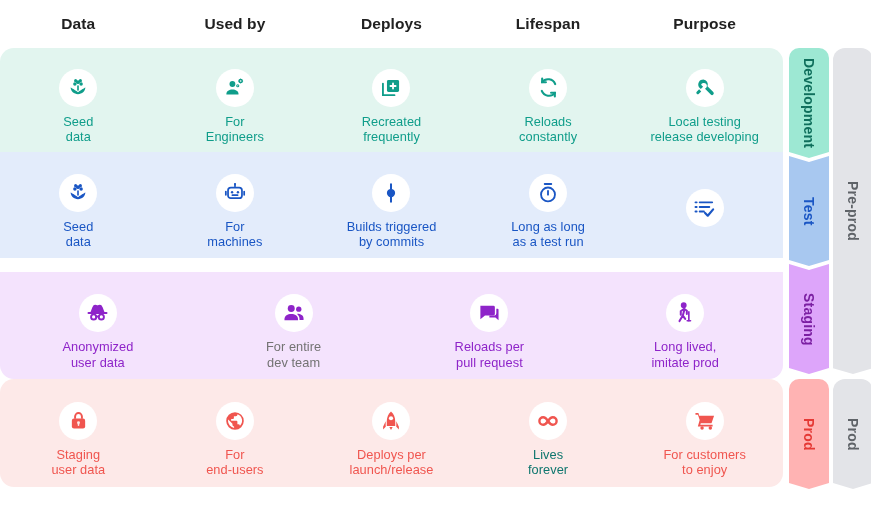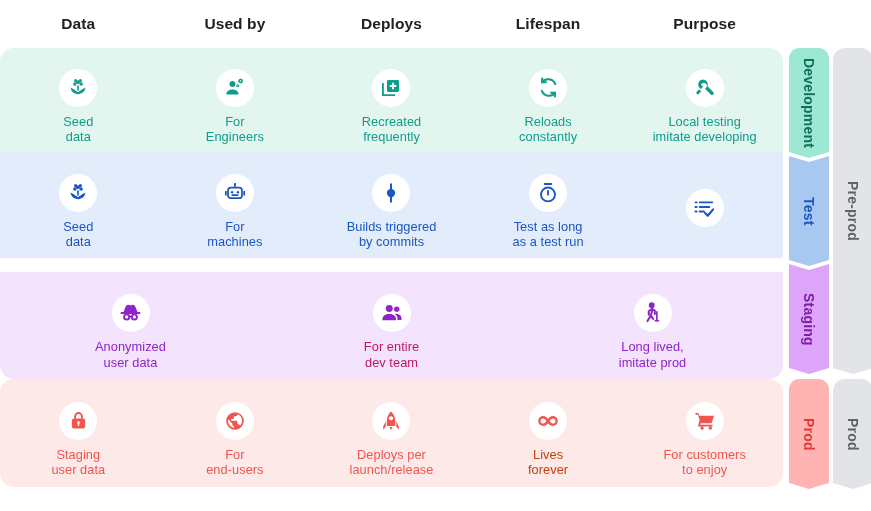--- a/index.html
+++ b/index.html
@@ -225,21 +225,21 @@
     </div>
 
     <div class="cell">
       <div class="icon-bubble">
         <svg width="22" height="22" viewBox="0 0 24 24" fill="#0f9d8a">
           <path d="M10.2 2.6a5.6 5.6 0 0 0-4.9 8.3l-.1.1 2.2 2.2 2.5-2.5-2.2-2.2a3.3 3.3 0 1 1 4.3 4.3l6.3 6.3a1.9 1.9 0 0 0 2.7-2.7l-6.3-6.3A5.6 5.6 0 0 0 10.2 2.6z"></path>
           <path d="M3.6 12.4l2.3 2.3-2.6 2.6a1.6 1.6 0 1 1-2.3-2.3z" transform="translate(2,1)"></path>
         </svg>
       </div>
       <div class="cell-label" style="color:#0f9d8a">Local testing
-imitate developing</div>
+release developing</div>
     </div>
   </div>
 
   <div class="row row-test" style="background:#e3ecfb">
 
     <div class="cell">
       <div class="icon-bubble">
         <svg width="22" height="22" viewBox="0 0 24 24" fill="#1a56c4">
           <circle cx="12" cy="5.6" r="2.1"></circle>
           <circle cx="8.6" cy="7.7" r="1.9"></circle>
@@ -282,21 +282,21 @@
     </div>
 
     <div class="cell">
       <div class="icon-bubble">
         <svg width="22" height="22" viewBox="0 0 24 24" fill="none" stroke="#1a56c4" stroke-width="2" stroke-linecap="round">
           <path d="M8.4 2.2h7.2"></path>
           <circle cx="12" cy="13.6" r="7.6"></circle>
           <path d="M12 9.6v4.2"></path>
         </svg>
       </div>
-      <div class="cell-label" style="color:#1a56c4">Test as long
+      <div class="cell-label" style="color:#1a56c4">Long as long
 as a test run</div>
     </div>
 
     <div class="cell">
       <div class="icon-bubble">
         <svg width="23" height="23" viewBox="0 0 24 24" fill="none" stroke="#1a56c4" stroke-width="2" stroke-linecap="round">
           <path d="M2.6 5.6h1.2M2.6 10.4h1.2M2.6 15.2h1.2"></path>
           <path d="M7 5.6h13M7 10.4h10M7 15.2h4.4"></path>
           <path d="M12.6 16.6l2.8 2.9 5.6-6.6" stroke-width="2.3" stroke-linejoin="round"></path>
         </svg>
@@ -322,24 +322,34 @@
 
     <div class="cell">
       <div class="icon-bubble">
         <svg width="22" height="22" viewBox="0 0 24 24" fill="#8e24c9">
           <circle cx="9" cy="7.2" r="3.8"></circle>
           <path d="M1.6 18.6c0-3.6 3.4-5.6 7.4-5.6s7.4 2 7.4 5.6v1.2H1.6z"></path>
           <circle cx="17.2" cy="7.8" r="2.9"></circle>
           <path d="M15.6 12.8c3.6.1 6.8 1.6 6.8 4.9v2h-4.4v-1.1c0-2.3-1-4-2.4-5.2z"></path>
         </svg>
       </div>
-      <div class="cell-label" style="color:#be185d">For entire
+      <div class="cell-label" style="color:#737373">For entire
 dev team</div>
     </div>
 
+    <div class="cell">
+      <div class="icon-bubble">
+        <svg width="22" height="22" viewBox="0 0 24 24" fill="#8e24c9">
+          <path d="M2.6 4.2h14.2a1.6 1.6 0 0 1 1.6 1.6v7.4a1.6 1.6 0 0 1-1.6 1.6H7.6l-5 4z"></path>
+          <path d="M20 7.4h1.4a1 1 0 0 1 1 1v11.4l-3.4-2.8h-6.6v-2.4h5.2a2.4 2.4 0 0 0 2.4-2.4z"></path>
+        </svg>
+      </div>
+      <div class="cell-label" style="color:#8e24c9">Reloads per
+pull request</div>
+    </div>
 
     <div class="cell">
       <div class="icon-bubble">
         <svg width="22" height="22" viewBox="0 0 24 24" fill="none" stroke="#8e24c9" stroke-width="2" stroke-linecap="round">
           <circle cx="10.6" cy="3.6" r="2.2" fill="#8e24c9"></circle>
           <path d="M11 7.4L7.4 10v4M11 7.4l3 2.2v3.6M11 9.8l-1.4 5 2.6 3.6M9.6 14.8L6 20.8" fill="none" stroke-width="2.2"></path>
           <path d="M16.2 10.6v9.8" stroke-width="1.8"></path>
           <path d="M14.4 20.4h3.6" stroke-width="1.8"></path>
         </svg>
       </div>
@@ -387,21 +397,21 @@
       <div class="cell-label" style="color:#f0554f">Deploys per
 launch/release</div>
     </div>
 
     <div class="cell">
       <div class="icon-bubble">
         <svg width="24" height="24" viewBox="0 0 24 24" fill="none" stroke="#f0554f" stroke-width="2.4" stroke-linecap="round">
           <path d="M12 12c-1.6-2.5-3-3.8-4.8-3.8a3.8 3.8 0 0 0 0 7.6c1.8 0 3.2-1.3 4.8-3.8zM12 12c1.6-2.5 3-3.8 4.8-3.8a3.8 3.8 0 0 1 0 7.6c-1.8 0-3.2-1.3-4.8-3.8z"></path>
         </svg>
       </div>
-      <div class="cell-label" style="color:#c2410c">Lives
+      <div class="cell-label" style="color:#0f766e">Lives
 forever</div>
     </div>
 
     <div class="cell">
       <div class="icon-bubble">
         <svg width="22" height="22" viewBox="0 0 24 24" fill="#f0554f">
           <path d="M1.6 3.2h3.2l.9 3h16.2l-2.8 8.2H7.4l-.5 1.7h13.4v2H4.2l2-7.1L4.3 5.2H1.6z"></path>
           <circle cx="8.8" cy="19.6" r="1.9"></circle>
           <circle cx="17.8" cy="19.6" r="1.9"></circle>
         </svg>

